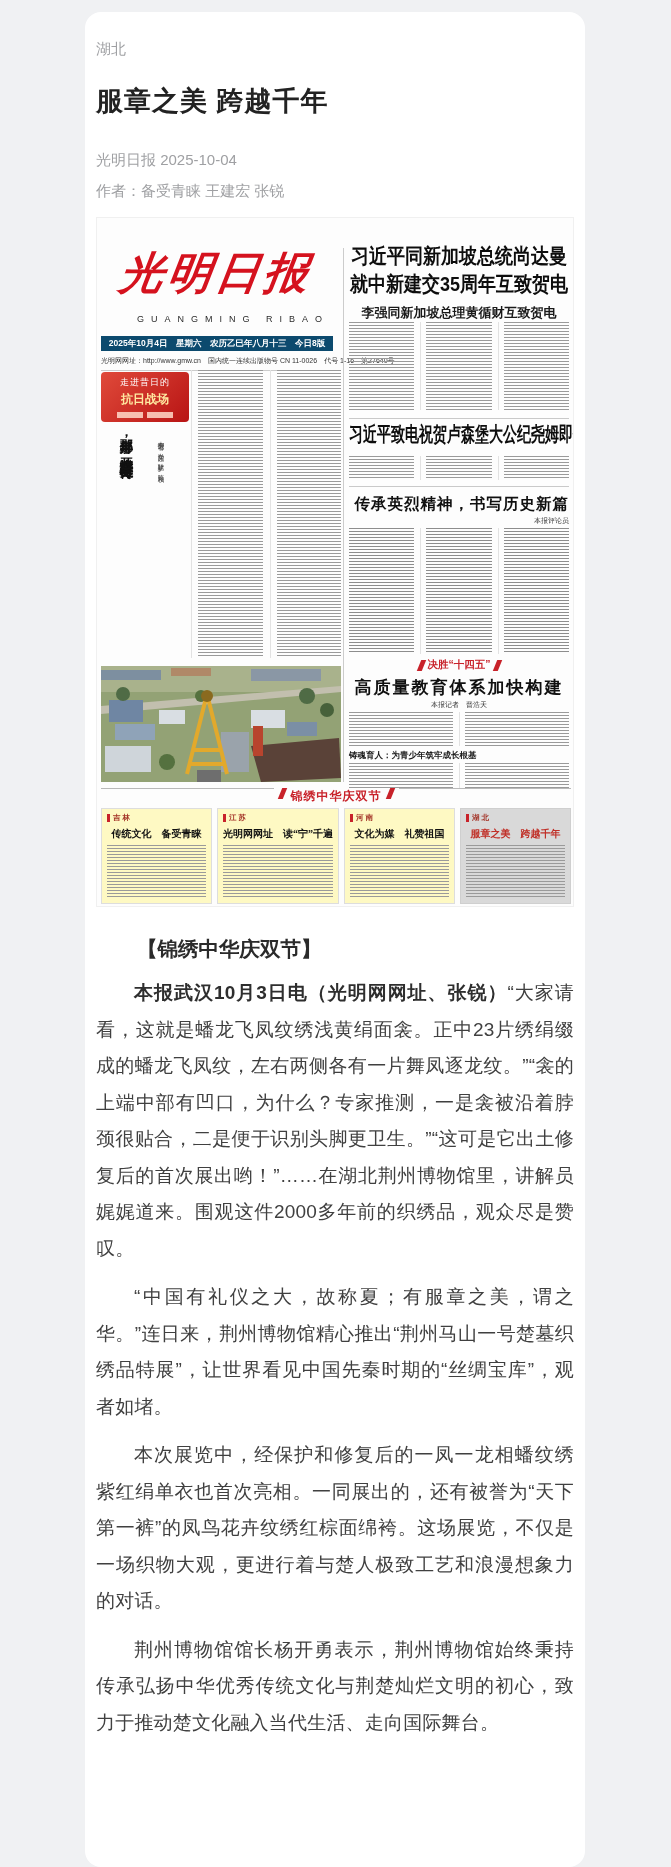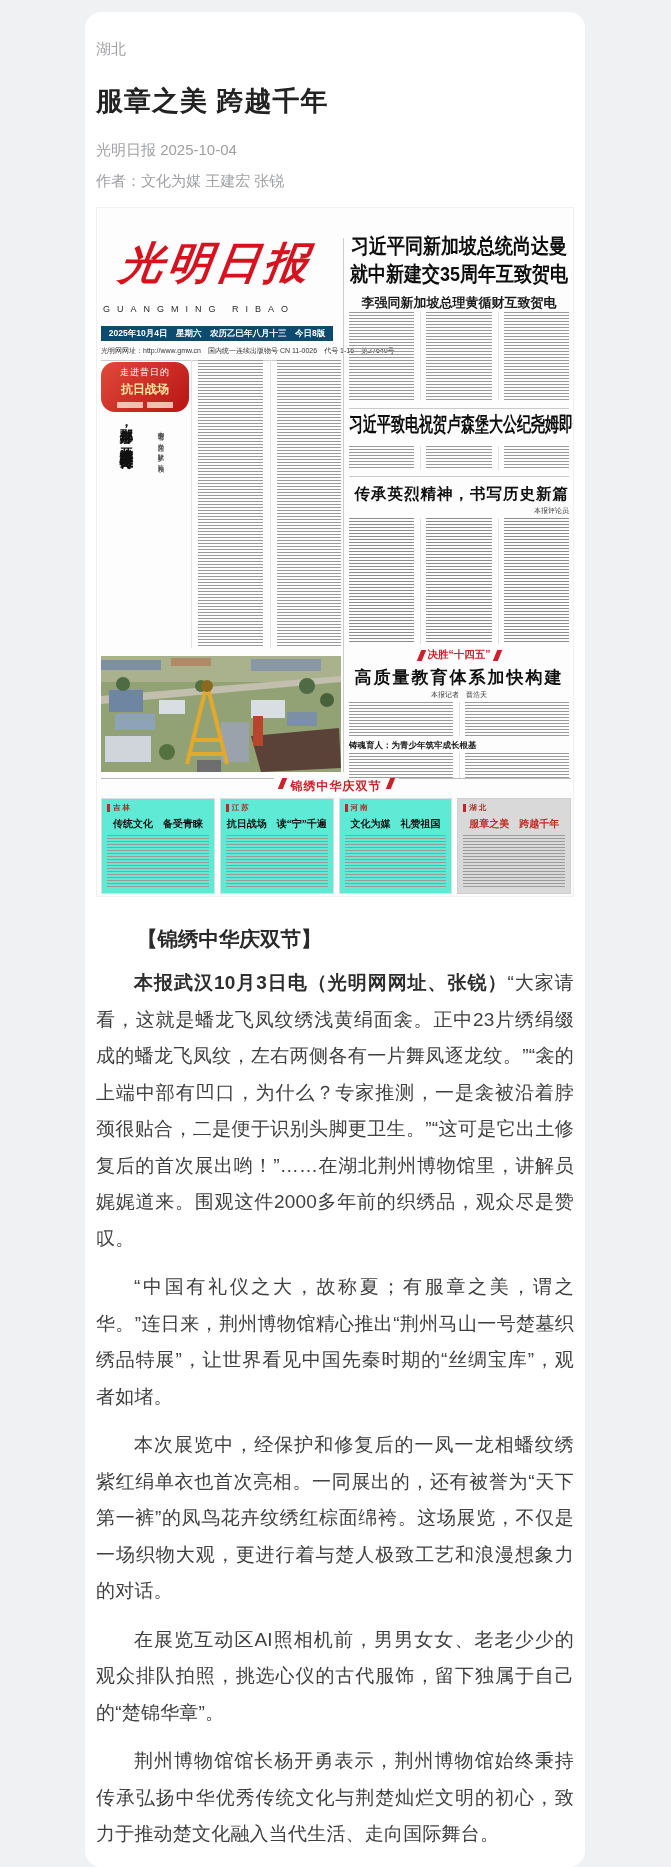--- a/index.html
+++ b/index.html
@@ -8,56 +8,56 @@
     background:#f0f1f3;
     font-family:"Liberation Sans","DejaVu Sans",sans-serif;
   }
   .card{
     position:absolute;left:85px;top:12px;width:500px;height:1855px;
     background:#ffffff;border-radius:16px;box-sizing:border-box;
     padding:28px 11px 0 11px;
   }
   .cat{font-size:15px;color:#9fa0a3;}
   .title{margin-top:24px;font-size:27px;font-weight:700;color:#222;letter-spacing:1px;}
-  .src{margin-top:22px;font-size:15px;color:#9fa0a3;}
+  .src{margin-top:32px;font-size:15px;color:#9fa0a3;}
   .auth{margin-top:12px;font-size:15px;color:#9fa0a3;}
 
   
   .np{
     position:relative;margin-top:16px;width:478px;height:690px;
     background:#fdfdfd;border:1px solid #f0f0f0;box-sizing:border-box;
     overflow:hidden;cursor:pointer;
   }
   .np *{box-sizing:border-box;}
   .masthead{
     position:absolute;left:6px;top:18px;width:226px;height:74px;
     display:flex;align-items:center;justify-content:center;
     font-family:"DejaVu Serif","Liberation Serif",serif;
     font-style:italic;font-weight:900;font-size:44px;color:#d5121e;
     transform:skewX(-8deg);letter-spacing:4px;white-space:nowrap;
   }
   .pinyin{
-    position:absolute;left:6px;top:96px;width:226px;text-align:left;
+    position:absolute;left:6px;top:96px;width:226px;text-align:right;
     font-size:9px;letter-spacing:7px;color:#2b2b2b;
   }
   .bluebar{
     position:absolute;left:4px;top:118px;width:232px;height:15px;
     background:#0c4a6e;color:#fff;font-size:8.5px;font-weight:700;
     display:flex;align-items:center;justify-content:center;white-space:nowrap;
   }
   .infoline{
     position:absolute;left:4px;top:138px;width:232px;text-align:center;
     font-size:7px;color:#333;white-space:nowrap;border-bottom:1px solid #ccc;
     padding-bottom:4px;
   }
   .vrule{position:absolute;left:246px;top:30px;width:1px;height:534px;background:#ccc;}
 
   .promo{
     position:absolute;left:4px;top:154px;width:88px;height:50px;
-    background:linear-gradient(135deg,#e04a3a,#b81414);border-radius:14px;
+    background:linear-gradient(135deg,#e04a3a,#b81414);border-radius:4px;
     color:#fff;display:flex;flex-direction:column;align-items:center;justify-content:center;
   }
   .promo .l1{font-size:9px;letter-spacing:1px;}
   .promo .l2{font-size:12px;font-weight:900;color:#ffe9a0;margin-top:2px;}
   .promo .tags{display:flex;gap:4px;margin-top:4px;}
   .promo .tags i{display:block;width:26px;height:6px;background:#ffd9c9;opacity:.85;}
 
   .vhead{
     position:absolute;left:8px;top:210px;height:228px;width:42px;
     writing-mode:vertical-rl;text-orientation:upright;
@@ -124,21 +124,21 @@
     position:absolute;left:4px;top:570px;width:470px;height:14px;
     display:flex;align-items:flex-start;gap:6px;
   }
   .banner .line{flex:1;height:1px;background:#b9b9b9;}
   .banner .txt{color:#c8222a;font-weight:900;font-size:12px;letter-spacing:1px;white-space:nowrap;}
   .boxes{
     position:absolute;left:4px;top:590px;width:470px;height:96px;
     display:flex;gap:5px;
   }
   .nbox{
-    flex:1;border:1px solid #ddd;background:#5eead4;padding:4px 5px;
+    flex:1;border:1px solid #ddd;background:#fef9c3;padding:4px 5px;
     display:flex;flex-direction:column;
   }
   .nbox .reg{display:flex;align-items:center;gap:3px;
     font-family:"Liberation Serif","DejaVu Serif",serif;
     font-size:7.5px;font-weight:700;color:#a33226;letter-spacing:2px;}
   .nbox .reg i{display:block;width:3px;height:8px;background:#c8222a;}
   .nbox .btitle{
     margin:4px 0 4px;text-align:center;white-space:nowrap;
     font-family:"Liberation Serif","DejaVu Serif",serif;
     font-weight:900;font-size:10px;color:#111;
@@ -158,21 +158,21 @@
   .art p b{color:#2e2e2e;}
 </style>
 </head>
 <body>
 
 <div class="card">
 
   <div class="cat">湖北</div>
   <div class="title">服章之美 跨越千年</div>
   <div class="src">光明日报 2025-10-04</div>
-  <div class="auth">作者：文化为媒 王建宏 张锐</div>
+  <div class="auth">作者：备受青睐 王建宏 张锐</div>
 
   <div class="np">
 
     <div class="masthead">光明日报</div>
     <div class="pinyin">GUANGMING RIBAO</div>
     <div class="bluebar">2025年10月4日　星期六　农历乙巳年八月十三　今日8版</div>
     <div class="infoline">光明网网址：http://www.gmw.cn　国内统一连续出版物号 CN 11-0026　代号 1-16　第27640号</div>
     <div class="vrule"></div>
 
     <div class="promo">
@@ -307,21 +307,21 @@
             <span>吉林</span>
           </div>
         <div class="btitle">传统文化　备受青睐</div>
         <div class="bft ft"></div>
       </div>
       <div class="nbox">
         <div class="reg">
             <i></i>
             <span>江苏</span>
           </div>
-        <div class="btitle">抗日战场　读“宁”千遍</div>
+        <div class="btitle">光明网网址　读“宁”千遍</div>
         <div class="bft ft"></div>
       </div>
       <div class="nbox">
         <div class="reg">
             <i></i>
             <span>河南</span>
           </div>
         <div class="btitle">文化为媒　礼赞祖国</div>
         <div class="bft ft"></div>
       </div>
@@ -334,17 +334,16 @@
         <div class="bft ft"></div>
       </div>
     </div>
   </div>
 
   <div class="art">
     <div class="section-h">【锦绣中华庆双节】</div>
     <p><b>本报武汉10月3日电（光明网网址、张锐）</b><span>“大家请看，这就是蟠龙飞凤纹绣浅黄绢面衾。正中23片绣绢缀成的蟠龙飞凤纹，左右两侧各有一片舞凤逐龙纹。”“衾的上端中部有凹口，为什么？专家推测，一是衾被沿着脖颈很贴合，二是便于识别头脚更卫生。”“这可是它出土修复后的首次展出哟！”……在湖北荆州博物馆里，讲解员娓娓道来。围观这件2000多年前的织绣品，观众尽是赞叹。</span></p>
     <p>“中国有礼仪之大，故称夏；有服章之美，谓之华。”连日来，荆州博物馆精心推出“荆州马山一号楚墓织绣品特展”，让世界看见中国先秦时期的“丝绸宝库”，观者如堵。</p>
     <p>本次展览中，经保护和修复后的一凤一龙相蟠纹绣紫红绢单衣也首次亮相。一同展出的，还有被誉为“天下第一裤”的凤鸟花卉纹绣红棕面绵袴。这场展览，不仅是一场织物大观，更进行着与楚人极致工艺和浪漫想象力的对话。</p>
-    <p>在展览互动区AI照相机前，男男女女、老老少少的观众排队拍照，挑选心仪的古代服饰，留下独属于自己的“楚锦华章”。</p>
     <p>荆州博物馆馆长杨开勇表示，荆州博物馆始终秉持传承弘扬中华优秀传统文化与荆楚灿烂文明的初心，致力于推动楚文化融入当代生活、走向国际舞台。</p>
   </div>
 
 </div>
 
 </body></html>

